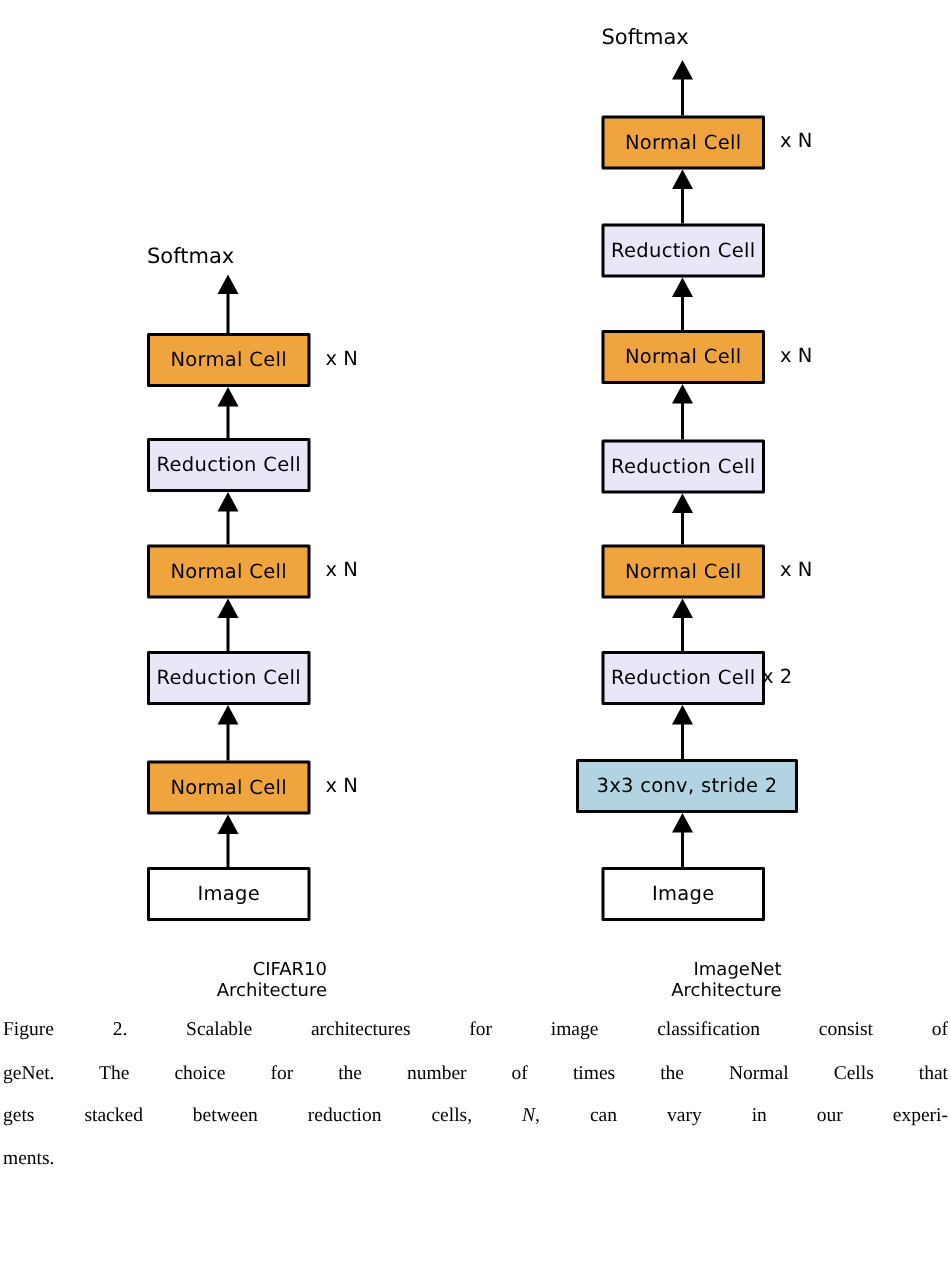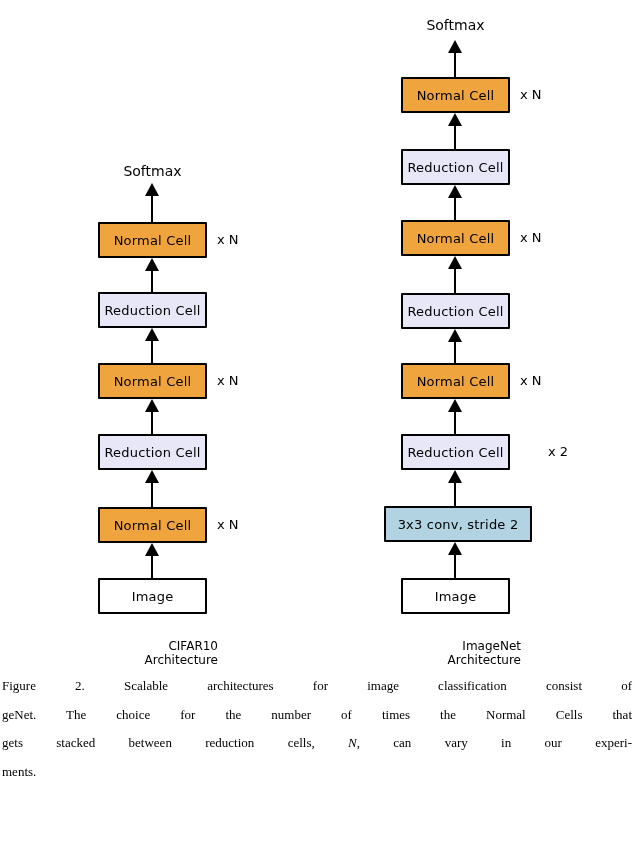--- a/index.html
+++ b/index.html
@@ -10,21 +10,21 @@
   .node {
     position:absolute; box-sizing:border-box; height:36px;
     border:2px solid #000; border-radius:1px;
     display:flex; align-items:center; justify-content:center;
     font-size:13px; letter-spacing:0.2px;
   }
   .normal    { background:#F0A43E; }
   .reduction { background:#E7E7F8; }
   .conv      { background:#B2D4E2; }
   .input     { background:#ffffff; }
-  .sm   { position:absolute; width:109px; text-align:center; font-size:14px; }
+  .sm   { position:absolute; width:109px; font-size:14px; }
   .rep  { position:absolute; font-size:13px; line-height:16px; }
   .foot { position:absolute; width:130px; text-align:right; font-size:12px; line-height:14px; }
   .arrow { position:absolute; width:14px; }
   .arrow .head {
     position:absolute; top:0; left:0; width:0; height:0;
     border-left:7px solid transparent; border-right:7px solid transparent;
     border-bottom:13px solid #000;
   }
   .arrow .shaft { position:absolute; top:9px; bottom:0; left:6px; width:2px; background:#000; }
   .caption {
@@ -155,21 +155,21 @@
   <div class="rep" style="left:520px;top:373px">x N</div>
 
   <div class="arrow" style="left:448px;top:399px;height:35px">
     <span class="head"></span>
     <span class="shaft"></span>
   </div>
 
   <div class="node reduction" style="left:401px;top:434px;width:109px">
     <span>Reduction Cell</span>
   </div>
-  <div class="rep" style="left:548px;top:444px">x 2</div>
+  <div class="rep" style="left:508px;top:444px">x 2</div>
 
   <div class="arrow" style="left:448px;top:470px;height:36px">
     <span class="head"></span>
     <span class="shaft"></span>
   </div>
 
   <div class="node conv" style="left:384px;top:506px;width:148px">
     <span>3x3 conv, stride 2</span>
   </div>
 

